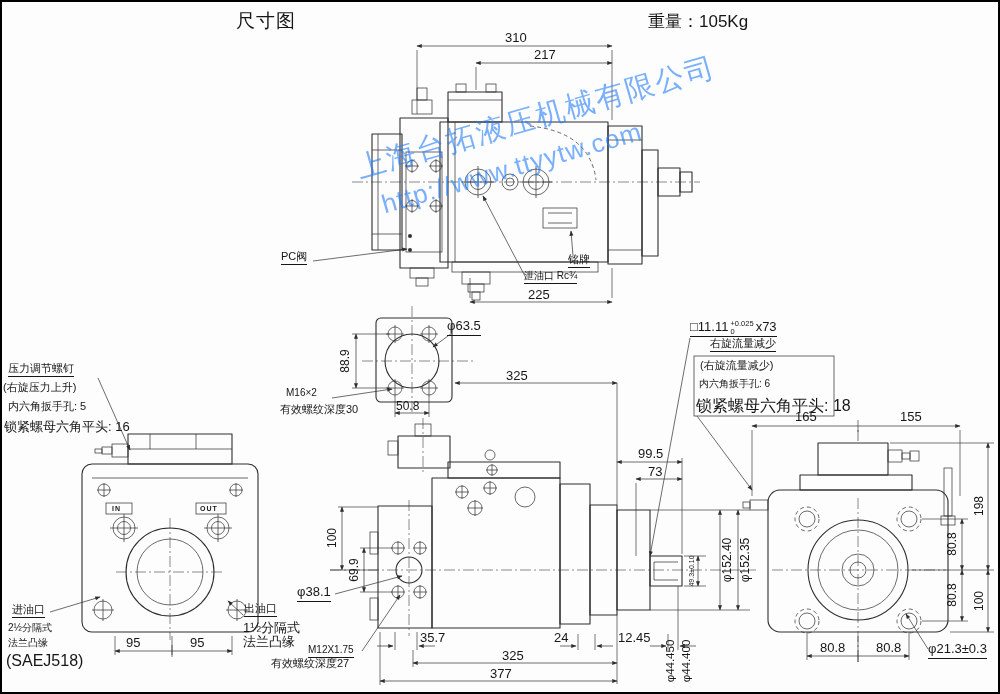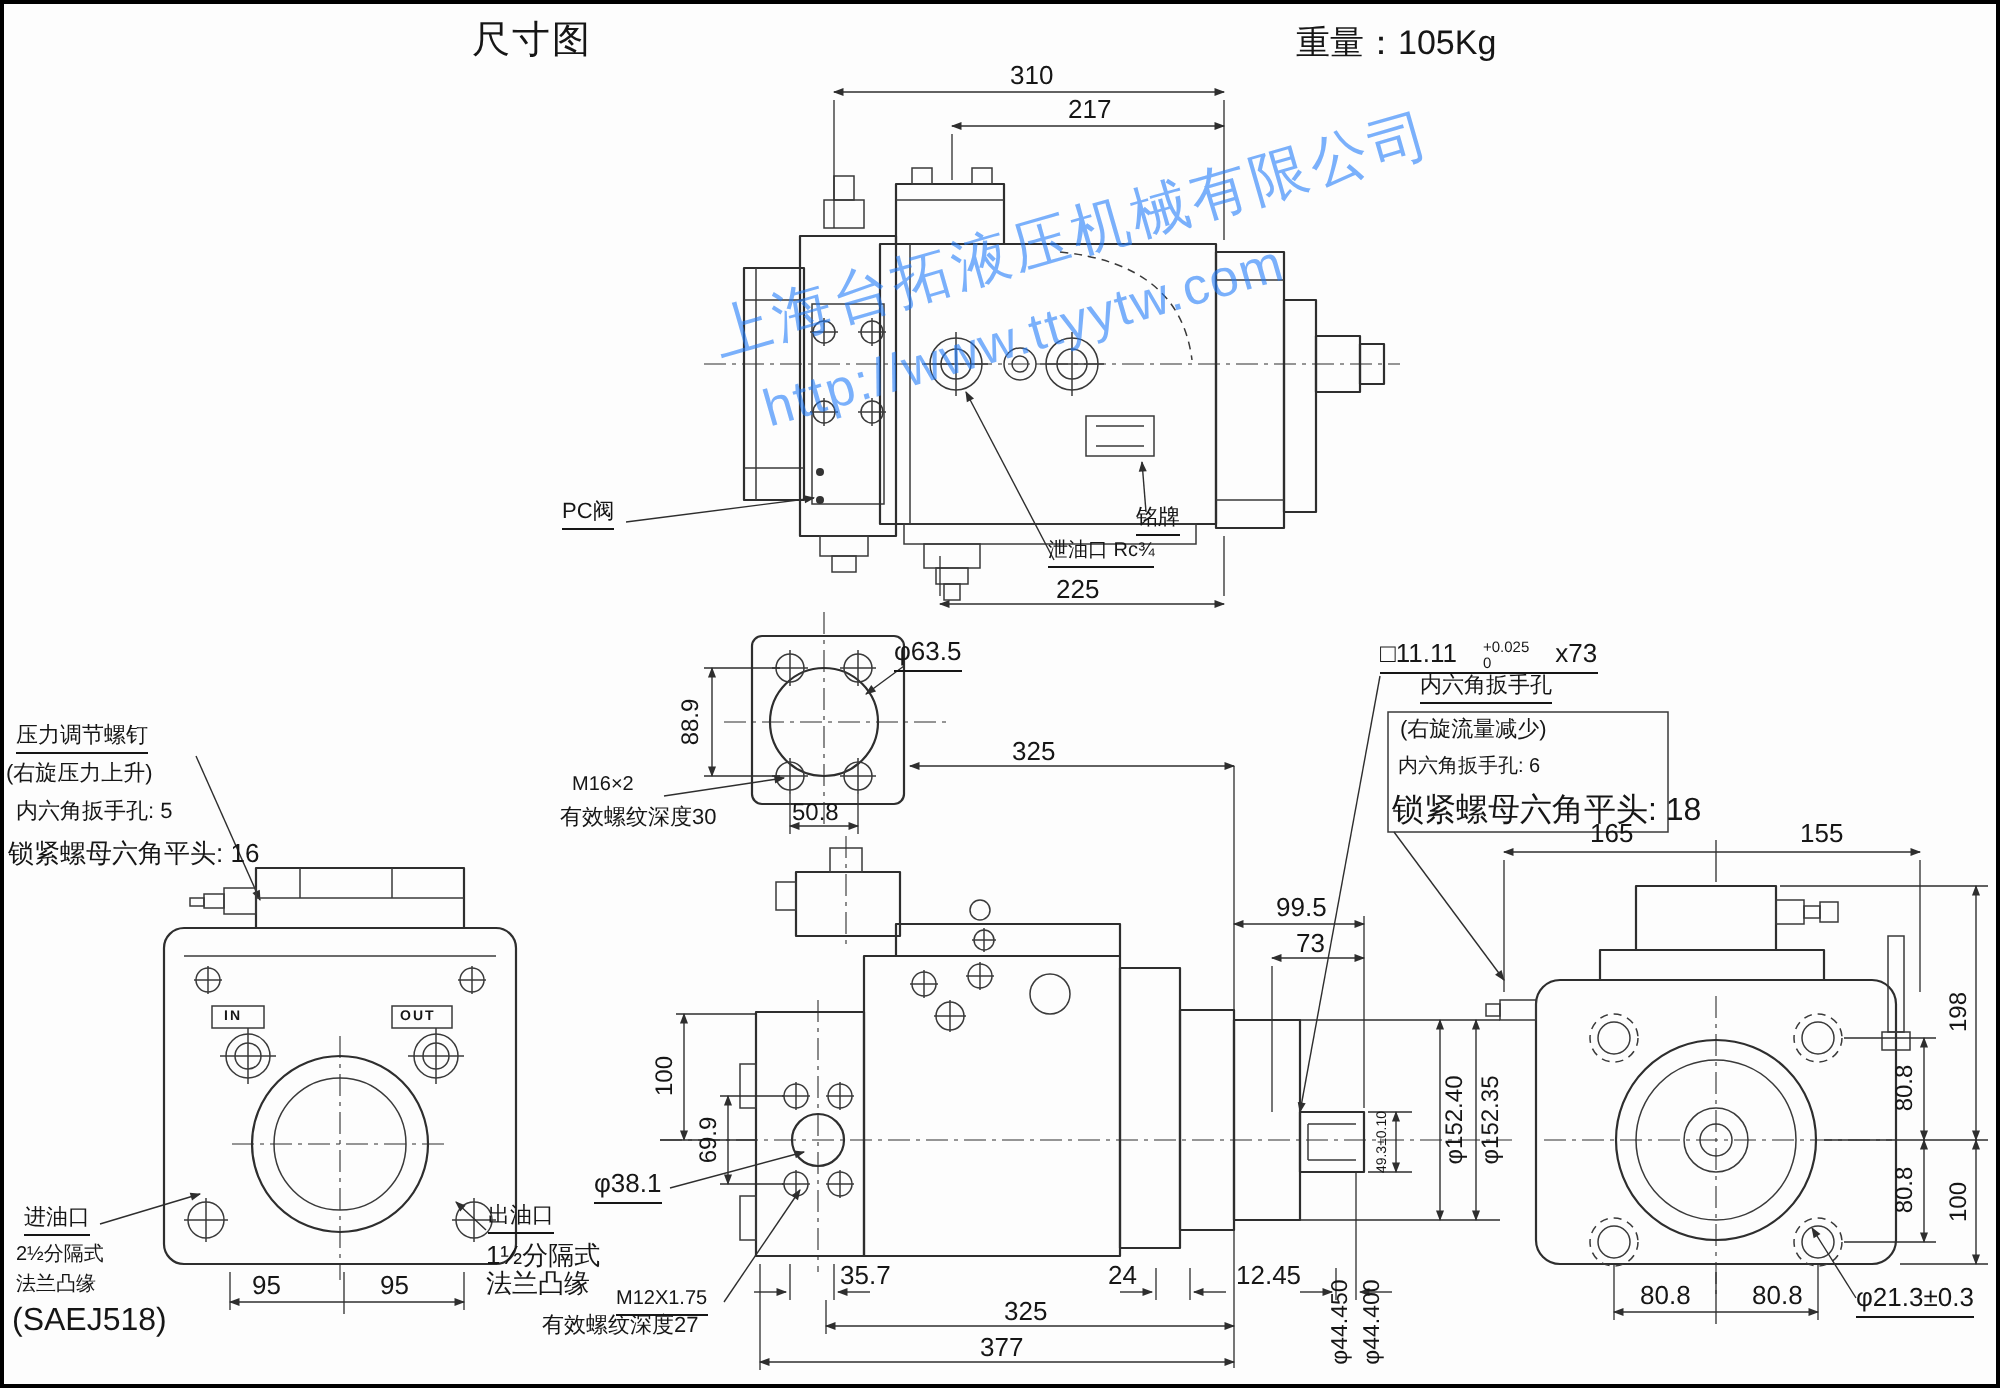--- a/index.html
+++ b/index.html
@@ -26,21 +26,21 @@
   .d11{font-size:11.5px;}
   .tiny{font-size:7px;}
   .ul{border-bottom:1px solid #161616;padding-bottom:1px;}
   .v{transform:translate(-50%,-50%) rotate(-90deg);}
   .title{font-size:19px;letter-spacing:1px;}
   .wt{font-size:17px;}
   .mark{position:absolute;left:352px;top:150px;transform:rotate(-16deg);transform-origin:0 0;
         color:rgba(35,125,250,0.6);pointer-events:none;}
   .mark .l1{font-size:29px;letter-spacing:2px;}
   .mark .l2{font-size:26px;letter-spacing:1px;margin-left:14px;margin-top:6px;}
-  .keylbl{display:flex;align-items:center;font-size:13px;gap:13px;}
+  .keylbl{display:flex;align-items:center;font-size:13px;gap:2px;}
   .tolstack{display:inline-flex;flex-direction:column;line-height:1;}
   .tol{font-size:7.5px;}
   .port-mark{font-size:7px;font-weight:bold;letter-spacing:1px;}
 </style>
 </head>
 <body>
 
 <div id="page">
   <div class="frame"></div>
 
@@ -319,21 +319,21 @@
   <span class="t cn13" style="left:4px;top:420px">锁紧螺母六角平头: 16</span>
 
   <span class="t ul keylbl" style="left:690px;top:320px">
     <span>□11.11</span>
     <span class="tolstack">
       <span class="tol">+0.025</span>
       <span class="tol">0</span>
     </span>
     <span>x73</span>
   </span>
-  <span class="t cn ul" style="left:710px;top:337px">内六角扳手孔</span>
+  <span class="t cn ul" style="left:710px;top:337px">右旋流量减少</span>
   <span class="t cn" style="left:700px;top:359px">(右旋流量减少)</span>
   <span class="t cn14" style="left:699px;top:378px">内六角扳手孔: 6</span>
   <span class="t cn12" style="left:696px;top:397px">锁紧螺母六角平头: 18</span>
 
   <span class="t port-mark" style="left:112px;top:505px">IN</span>
   <span class="t port-mark" style="left:200px;top:505px">OUT</span>
   <span class="t d13" style="left:126px;top:636px">95</span>
   <span class="t d13" style="left:190px;top:636px">95</span>
   <span class="t cn ul" style="left:12px;top:603px">进油口</span>
   <span class="t cn14" style="left:8px;top:622px">2½分隔式</span>

